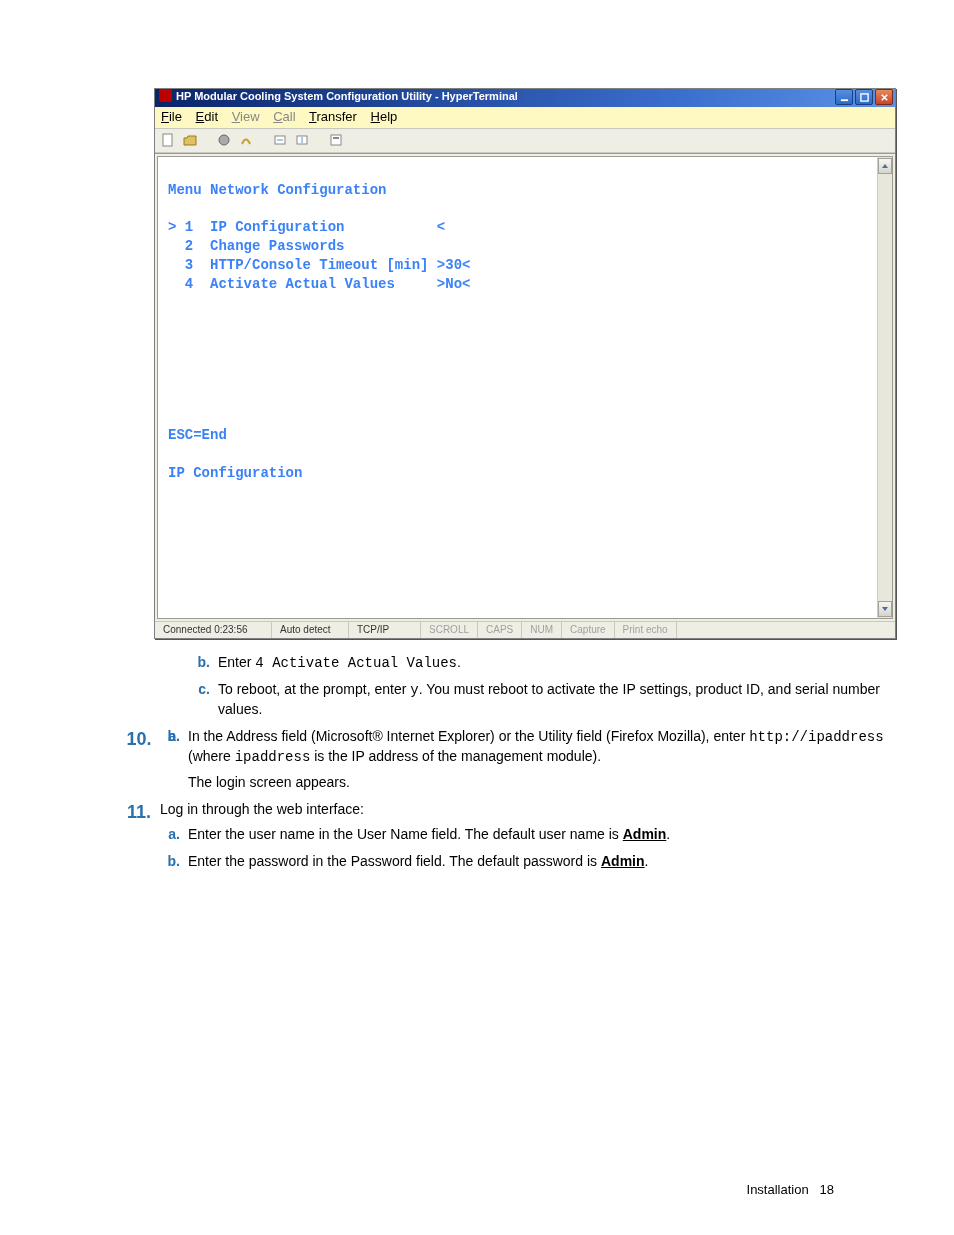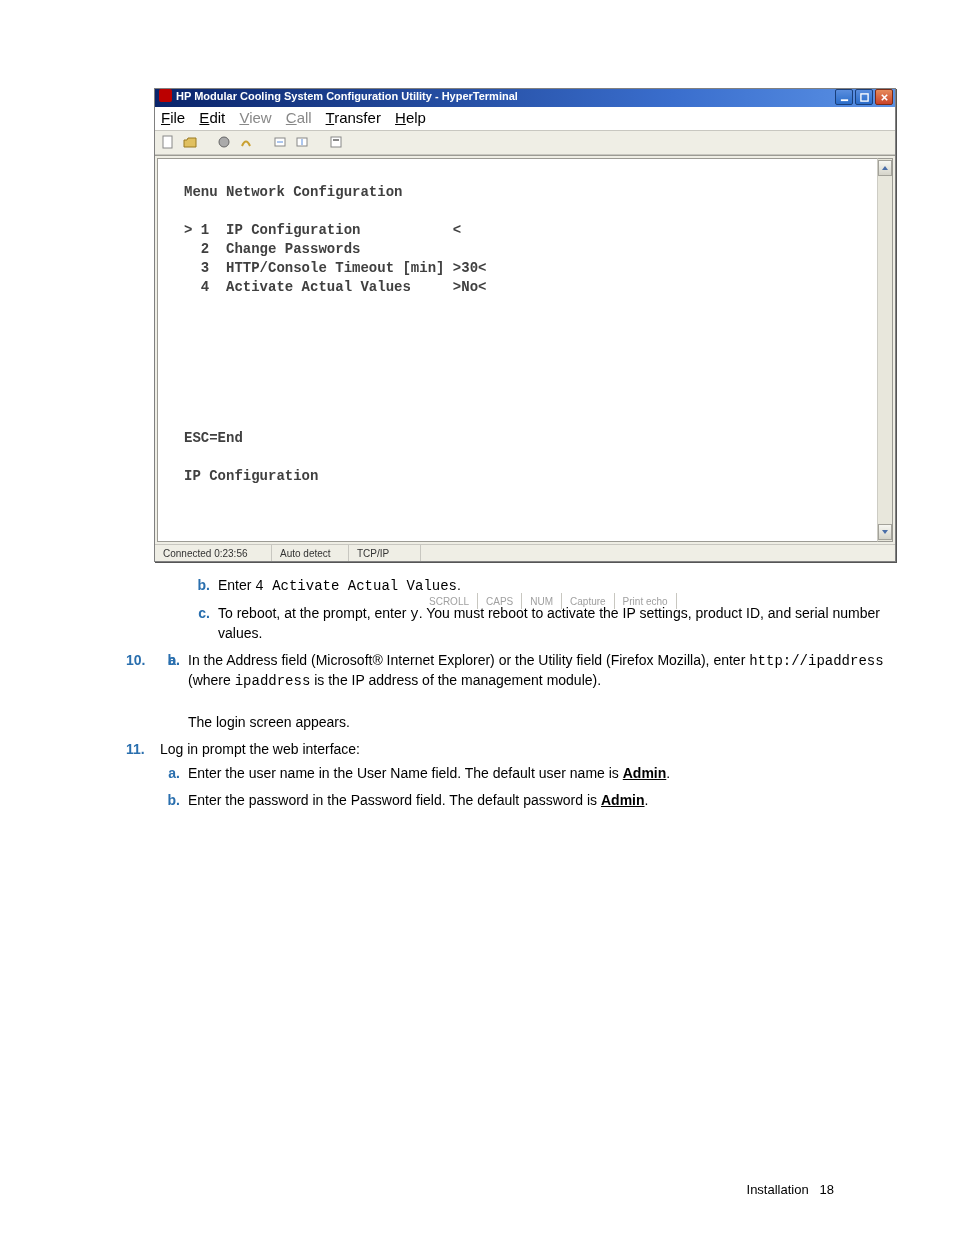--- a/index.html
+++ b/index.html
@@ -28,23 +28,23 @@
     position: relative;
     margin: 0 0 8px 0;
     padding-left: 30px;
   }
   ol.numlist > li > .marker {
     position: absolute;
     left: 0;
     top: 0;
     color: #2a6fae;
     font-weight: bold;
-    font-size: 14px;
+    font-size: 18px;
     width: 26px;
-    text-align: left;
+    text-align: center;
   }
   ol.sublist {
     list-style: none;
     margin: 6px 0 0 0;
     padding: 0;
   }
   ol.sublist > li {
     position: relative;
     margin: 0 0 8px 0;
     padding-left: 28px;
@@ -101,23 +101,23 @@
     border: 1px solid #1a3f7a;
     border-radius: 2px;
     display: flex;
     align-items: center;
     justify-content: center;
     cursor: default;
   }
   .ht-winbtn svg { width: 9px; height: 9px; }
   .ht-close { background: linear-gradient(#e68a5a, #c9432b); border-color:#7a2a15;}
   .ht-menu {
-    background: #ffffff;
+    background: #fef9c3;
     padding: 1px 6px 2px 6px;
-    font-size: 15px;
+    font-size: 13px;
     color: #000;
   }
   .ht-menu span { margin-right: 10px; }
   .ht-menu span u { text-decoration: underline; }
   .menu-disabled { color: #888; }
   .ht-toolbar {
     background: #efeee5;
     border-top: 1px solid #c8c7c0;
     border-bottom: 1px solid #c8c7c0;
     padding: 2px 4px 3px 4px;
@@ -132,29 +132,29 @@
   }
   .tbtn.sep { width:6px; }
   .ht-terminal-wrap {
     border-top: 1px solid #9c9b94;
     background: #efeee5;
     padding: 2px;
     display:flex;
   }
   .ht-terminal {
     flex: 1;
-    height: 384px;
+    height: 463px;
     background: #fff;
     border: 1px solid #9c9b94;
     border-right: none;
     font-family: "Courier New", monospace;
     font-size: 14px;
     font-weight: bold;
-    color: #404040;
-    padding: 24px 8px 8px 26px;
+    color: #3b82f6;
+    padding: 24px 8px 8px 10px;
     box-sizing: border-box;
     white-space: pre;
     overflow: hidden;
   }
   .ht-scroll {
     width: 16px;
     background: #e8e7dc;
     border: 1px solid #9c9b94;
     border-left: 1px solid #cdccc4;
     display: flex;
@@ -179,21 +179,21 @@
     height: 16px;
     align-items: flex-start;
   }
   .ht-status .cell {
     padding: 0 8px;
     border-right: 1px solid #c8c7c0;
     height: 100%;
     display: flex;
     align-items: center;
   }
-  .ht-status .cell.dis { color: #a0a0a0; margin-top: 48px; }
+  .ht-status .cell.dis { color: #a0a0a0; }
 
   .footer {
     position: absolute;
     bottom: 36px;
     right: 120px;
     font-size: 13px;
     color: #000;
     text-align: right;
   }
 </style>
@@ -345,28 +345,28 @@
 
     <li style="margin-left:-30px">
       <span class="marker" style="left:-4px">10.</span>
       <ol class="sublist">
         <li>
           <span class="marker">a.</span>
         </li>
         <li>
           <span class="marker">b.</span>
           <span class="norm">In the Address field (Microsoft® Internet Explorer) or the Utility field (Firefox Mozilla), enter </span><span class="mono">http://ipaddress</span><span class="norm"> (where </span><span class="mono">ipaddress</span><span class="norm"> is the IP address of the management module).</span>
-          <div style="margin-top:22px">The login screen appears.</div>
+          <div style="margin-top:6px">The login screen appears.</div>
         </li>
       </ol>
     </li>
 
     <li style="margin-left:-30px">
       <span class="marker" style="left:-4px">11.</span>
-      <span>Log in prompt the web interface:</span>
+      <span>Log in through the web interface:</span>
       <ol class="sublist">
         <li>
           <span class="marker">a.</span>
           <span class="norm">Enter the user name in the User Name field. The default user name is </span><span class="bold">Admin</span><span class="norm">.</span>
         </li>
         <li>
           <span class="marker">b.</span>
           <span class="norm">Enter the password in the Password field. The default password is </span><span class="bold">Admin</span><span class="norm">.</span>
         </li>
       </ol>

